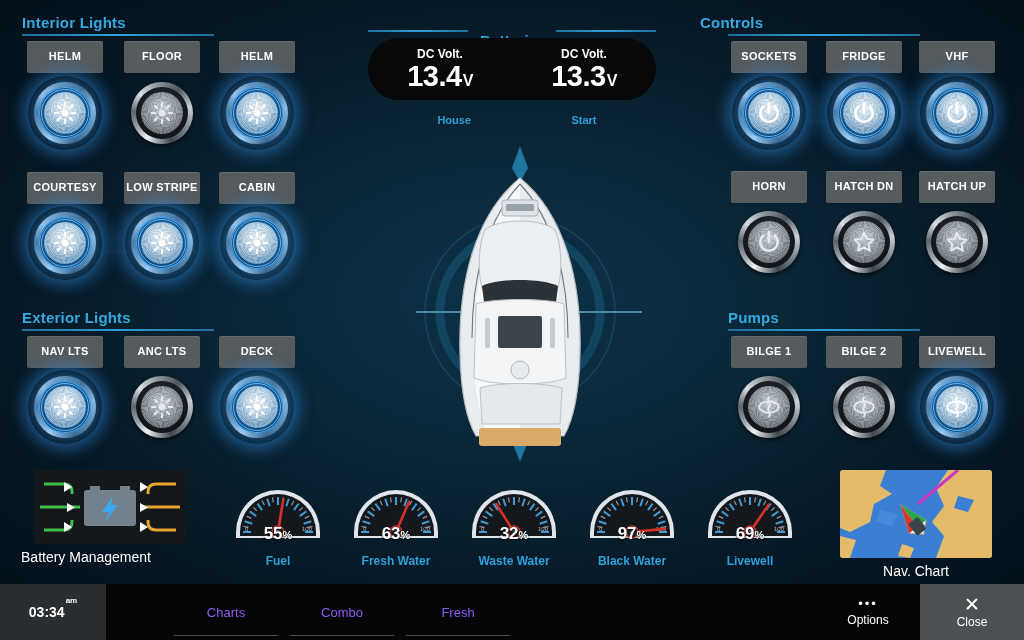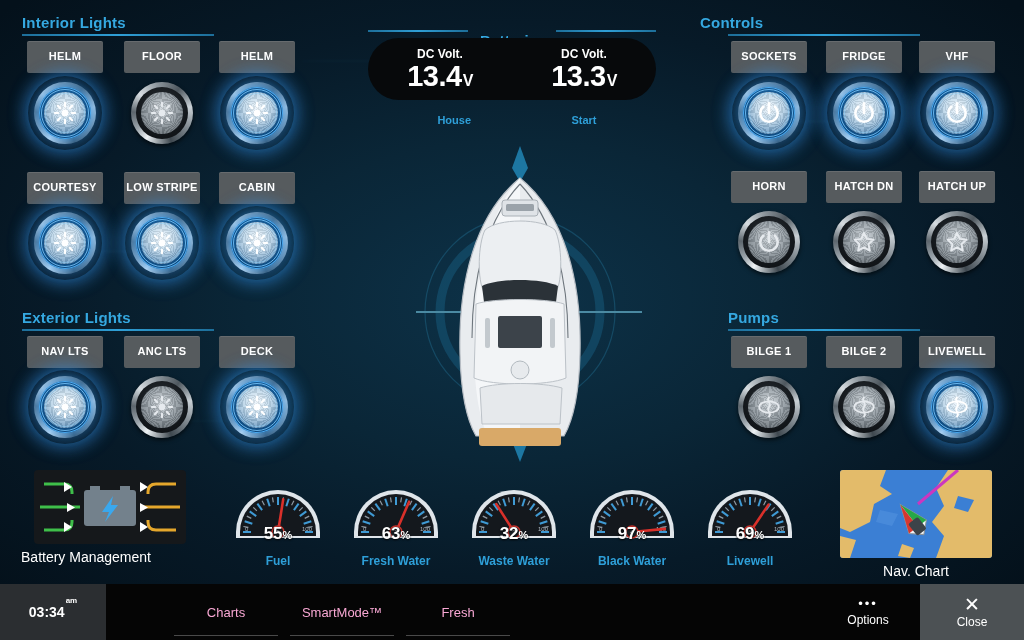--- a/index.html
+++ b/index.html
@@ -168,21 +168,21 @@
     display: flex; align-items: stretch;
   }
   #clock {
     width: 106px; background: #2b2e31; color: #fff;
     display: flex; align-items: center; justify-content: center;
     font-size: 14px; font-weight: bold;
   }
   #clock .sfx { font-size: 8px; margin-left: 1px; align-self: flex-start; margin-top: 12px; }
   .spacer { width: 62px; }
   .tab {
-    width: 116px; position: relative; color: #f9a8d4; font-size: 13px;
+    width: 116px; position: relative; color: #8b5cf6; font-size: 13px;
     display: flex; align-items: center; justify-content: center;
   }
   .tab .ul { position: absolute; left: 6px; right: 6px; bottom: 4px; height: 1px; background: #4a4a4a; }
   .tab.active {
     background: linear-gradient(180deg, #0a3a5e 0%, #10568b 55%, #1574b8 100%);
     color: #ffffff;
   }
   .tab.active .ul { background: #39a8e8; height: 3px; bottom: 0; left: 0; right: 0; }
   #options-btn {
     margin-left: auto; width: 104px; color: #fff;
@@ -762,21 +762,21 @@
     <div id="clock">
       <span>03:34</span>
         <span class="sfx">am</span>
     </div>
     <div class="spacer"></div>
     <div class="tab">
       <span>Charts</span>
         <span class="ul"></span>
     </div>
     <div class="tab">
-      <span>SmartMode™</span>
+      <span>Combo</span>
         <span class="ul"></span>
     </div>
     <div class="tab">
       <span>Fresh</span>
         <span class="ul"></span>
     </div>
     <div id="options-btn">
       <span class="dots">•••</span>
       <span>Options</span>
     </div>

